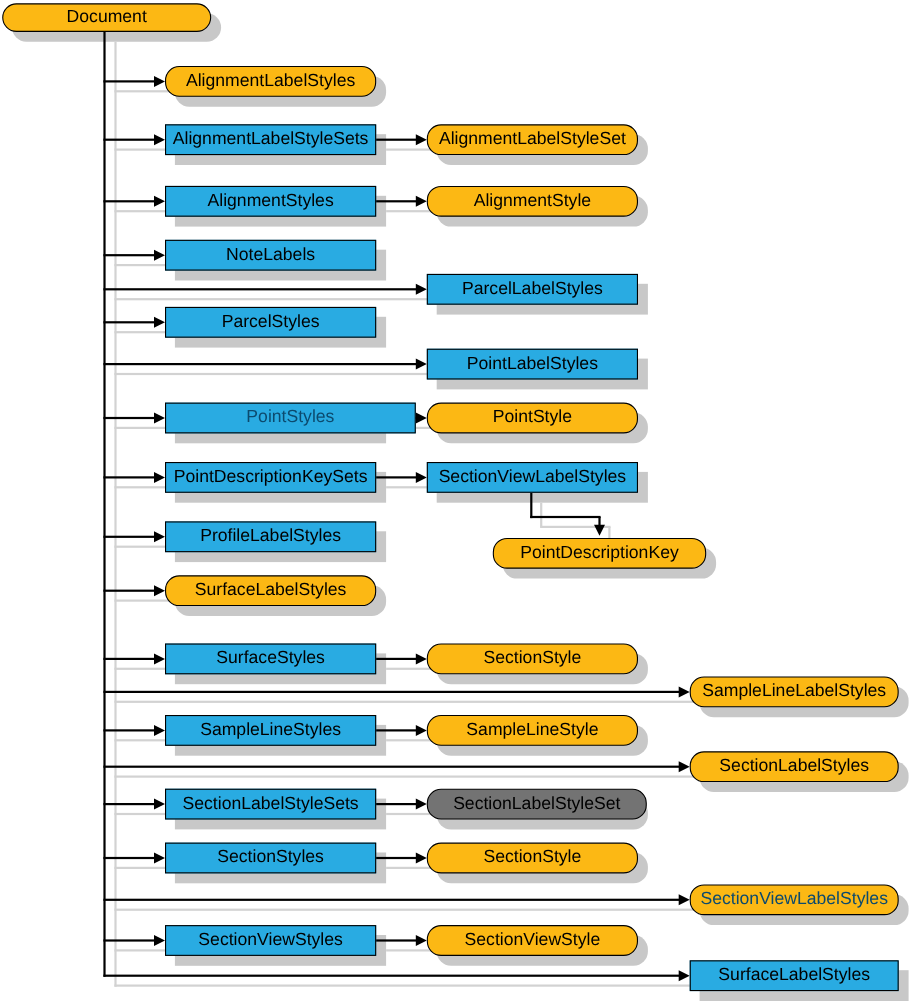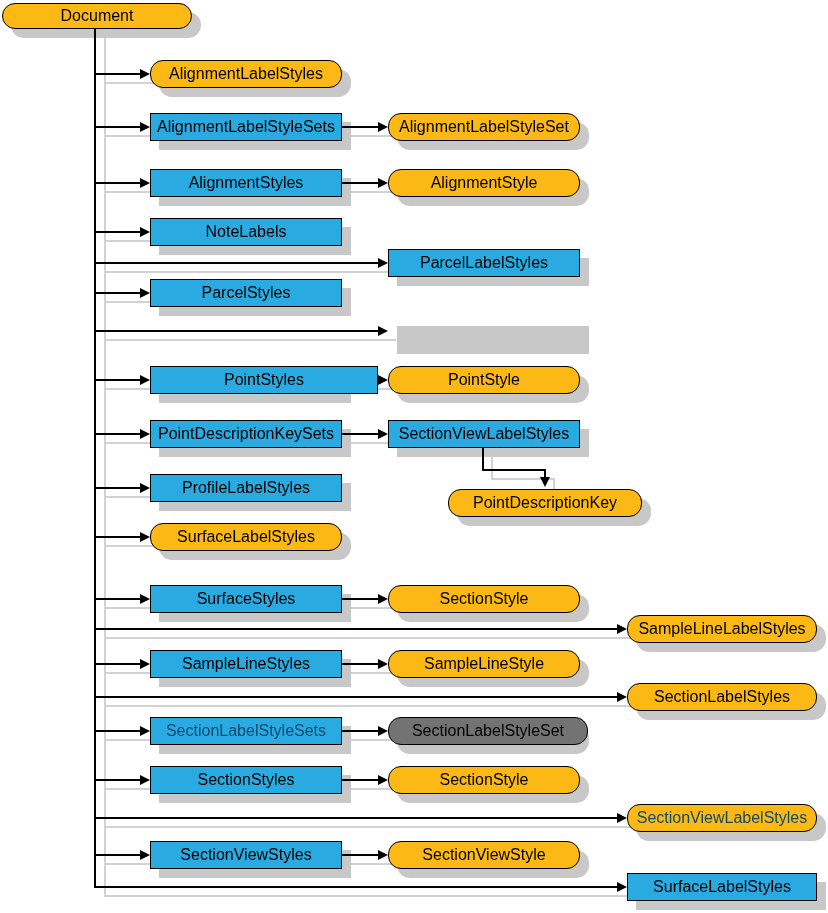--- a/index.html
+++ b/index.html
@@ -158,34 +158,35 @@
     <div class="arr-d" style="left: 540px; top: 477px; border-top-color: rgb(0, 0, 0);"></div>
     <div class="node object" style="left: 2px; top: 3px; width: 190px; height: 26px; background: rgb(252, 184, 20); color: rgb(0, 0, 0);">Document</div>
     <div class="node object" style="left: 150px; top: 60px; width: 192px; height: 28px; background: rgb(252, 184, 20); color: rgb(0, 0, 0); border-radius: 13px;">AlignmentLabelStyles</div>
     <div class="node collection" style="left: 150px; top: 113px; width: 192px; height: 28px; background: rgb(41, 171, 226); color: rgb(0, 0, 0);">AlignmentLabelStyleSets</div>
     <div class="node object" style="left: 388px; top: 113px; width: 192px; height: 28px; background: rgb(252, 184, 20); color: rgb(0, 0, 0);">AlignmentLabelStyleSet</div>
     <div class="node collection" style="left: 150px; top: 169px; width: 192px; height: 28px; background: rgb(41, 171, 226); color: rgb(0, 0, 0);">AlignmentStyles</div>
     <div class="node object" style="left: 388px; top: 169px; width: 192px; height: 28px; background: rgb(252, 184, 20); color: rgb(0, 0, 0);">AlignmentStyle</div>
     <div class="node collection" style="left: 150px; top: 218px; width: 192px; height: 28px; background: rgb(41, 171, 226); color: rgb(0, 0, 0); text-align: center;">NoteLabels</div>
     <div class="node collection" style="left: 388px; top: 249px; width: 192px; height: 28px; background: rgb(41, 171, 226); color: rgb(0, 0, 0);">ParcelLabelStyles</div>
     <div class="node collection" style="left: 150px; top: 279px; width: 192px; height: 28px; background: rgb(41, 171, 226); color: rgb(0, 0, 0);">ParcelStyles</div>
-    <div class="node collection" style="left: 150px; top: 366px; width: 228px; height: 28px; background: rgb(41, 171, 226); color: #000000;">PointStyles</div>
+    <div class="node collection" style="left: 388px; top: 317px; width: 192px; height: 28px; background: rgb(41, 171, 226); color: rgb(0, 0, 0);">PointLabelStyles</div>
+    <div class="node collection" style="left: 150px; top: 366px; width: 228px; height: 28px; background: rgb(41, 171, 226); color: #0c4a6e;">PointStyles</div>
     <div class="node object" style="left: 388px; top: 366px; width: 192px; height: 28px; background: rgb(252, 184, 20); color: rgb(0, 0, 0);">PointStyle</div>
     <div class="node collection" style="left: 150px; top: 420px; width: 192px; height: 28px; background: rgb(41, 171, 226); color: rgb(0, 0, 0);">PointDescriptionKeySets</div>
     <div class="node collection" style="left: 388px; top: 420px; width: 192px; height: 28px; background: rgb(41, 171, 226); color: rgb(0, 0, 0);">SectionViewLabelStyles</div>
     <div class="node collection" style="left: 150px; top: 474px; width: 192px; height: 28px; background: rgb(41, 171, 226); color: rgb(0, 0, 0);">ProfileLabelStyles</div>
     <div class="node object" style="left: 448px; top: 489px; width: 194px; height: 28px; background: rgb(252, 184, 20); color: rgb(0, 0, 0);">PointDescriptionKey</div>
     <div class="node object" style="left: 150px; top: 523px; width: 192px; height: 28px; background: rgb(252, 184, 20); color: rgb(0, 0, 0);">SurfaceLabelStyles</div>
     <div class="node collection" style="left: 150px; top: 585px; width: 192px; height: 28px; background: rgb(41, 171, 226); color: rgb(0, 0, 0);">SurfaceStyles</div>
     <div class="node object" style="left: 388px; top: 585px; width: 192px; height: 28px; background: rgb(252, 184, 20); color: rgb(0, 0, 0);">SectionStyle</div>
     <div class="node object" style="left: 627px; top: 615px; width: 190px; height: 28px; background: rgb(252, 184, 20); color: rgb(0, 0, 0);">SampleLineLabelStyles</div>
     <div class="node collection" style="left: 150px; top: 650px; width: 192px; height: 28px; background: rgb(41, 171, 226); color: rgb(0, 0, 0);">SampleLineStyles</div>
     <div class="node object" style="left: 388px; top: 650px; width: 192px; height: 28px; background: rgb(252, 184, 20); color: rgb(0, 0, 0);">SampleLineStyle</div>
     <div class="node object" style="left: 627px; top: 683px; width: 190px; height: 28px; background: rgb(252, 184, 20); color: rgb(0, 0, 0);">SectionLabelStyles</div>
-    <div class="node collection" style="left: 150px; top: 717px; width: 192px; height: 28px; background: rgb(41, 171, 226); color: #0c4a6e;">SectionLabelStyleSets</div>
+    <div class="node collection" style="left: 150px; top: 717px; width: 192px; height: 28px; background: rgb(41, 171, 226); color: #000000;">SectionLabelStyleSets</div>
     <div class="node object" style="left: 388px; top: 717px; width: 200px; height: 28px; background: #737373; color: rgb(0, 0, 0);">SectionLabelStyleSet</div>
     <div class="node collection" style="left: 150px; top: 766px; width: 192px; height: 28px; background: rgb(41, 171, 226); color: rgb(0, 0, 0);">SectionStyles</div>
     <div class="node object" style="left: 388px; top: 766px; width: 192px; height: 28px; background: rgb(252, 184, 20); color: rgb(0, 0, 0);">SectionStyle</div>
     <div class="node object" style="left: 627px; top: 804px; width: 190px; height: 28px; background: rgb(252, 184, 20); color: #0c4a6e;">SectionViewLabelStyles</div>
     <div class="node collection" style="left: 150px; top: 841px; width: 192px; height: 28px; background: rgb(41, 171, 226); color: rgb(0, 0, 0);">SectionViewStyles</div>
     <div class="node object" style="left: 388px; top: 841px; width: 192px; height: 28px; background: rgb(252, 184, 20); color: rgb(0, 0, 0);">SectionViewStyle</div>
     <div class="node collection" style="left: 627px; top: 873px; width: 190px; height: 28px; background: rgb(41, 171, 226); color: rgb(0, 0, 0);">SurfaceLabelStyles</div>
   </div>
 
 </body></html>

